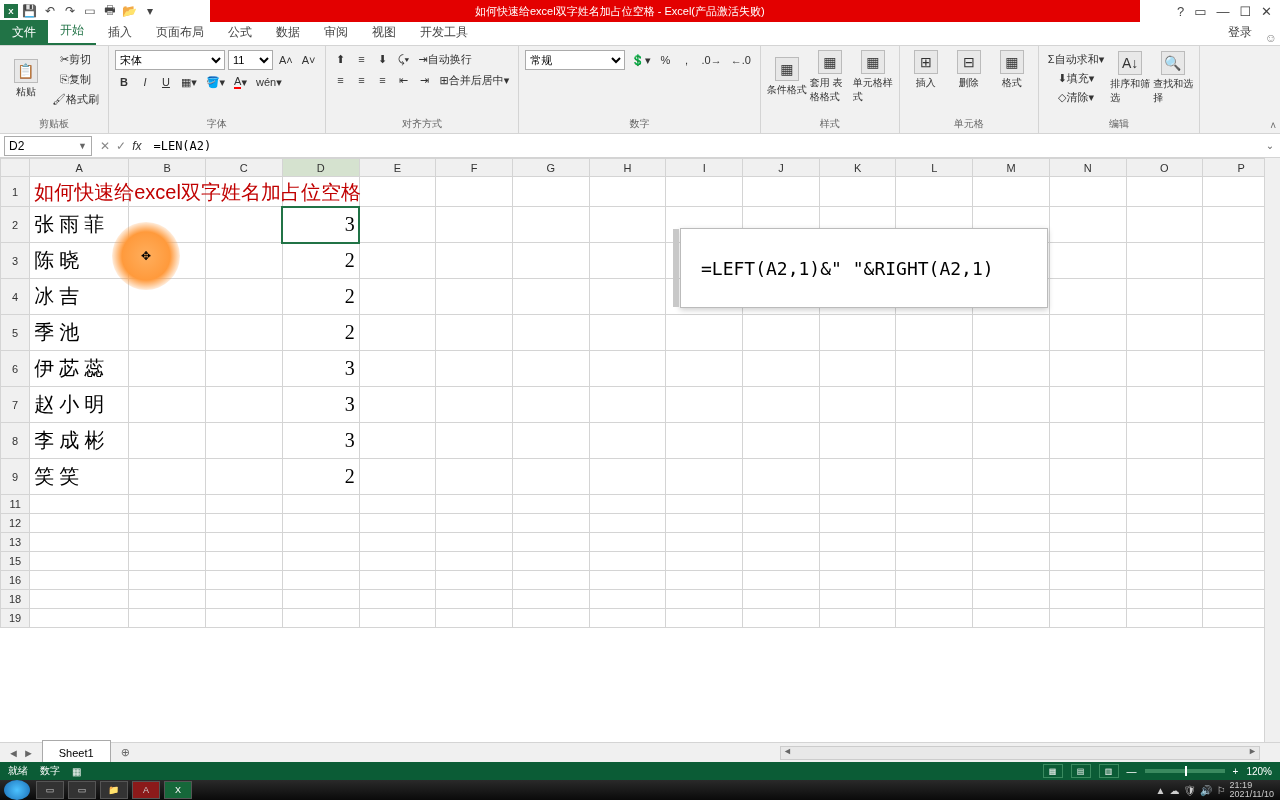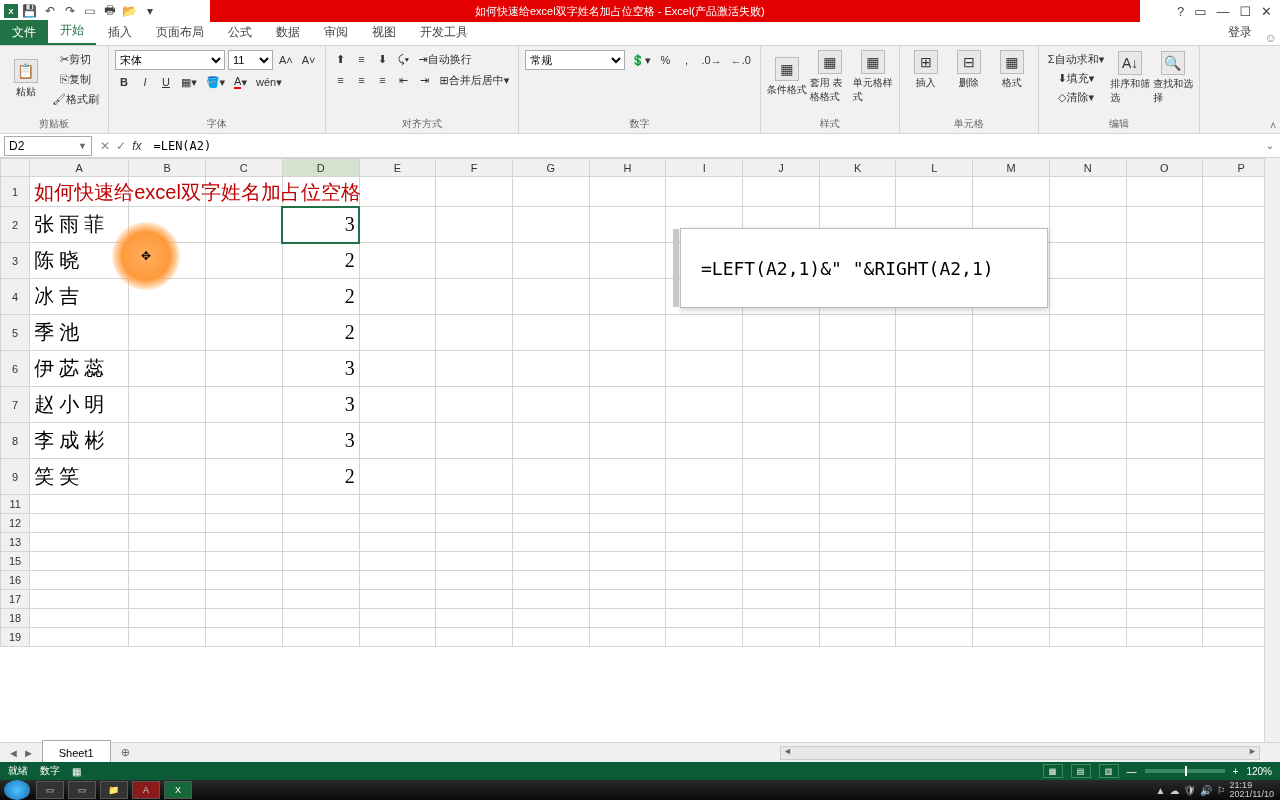--- a/index.html
+++ b/index.html
@@ -566,39 +566,20 @@
           <td></td>
           <td></td>
           <td></td>
           <td></td>
           <td></td>
           <td></td>
           <td></td>
           <td></td>
         </tr>
         <tr>
-          <th class="rowh">17</th>
-          <td></td>
-          <td></td>
-          <td></td>
-          <td></td>
-          <td></td>
-          <td></td>
-          <td></td>
-          <td></td>
-          <td></td>
-          <td></td>
-          <td></td>
-          <td></td>
-          <td></td>
-          <td></td>
-          <td></td>
-          <td></td>
-        </tr>
-        <tr>
           <th class="rowh">18</th>
           <td></td>
           <td></td>
           <td></td>
           <td></td>
           <td></td>
           <td></td>
           <td></td>
           <td></td>
           <td></td>

